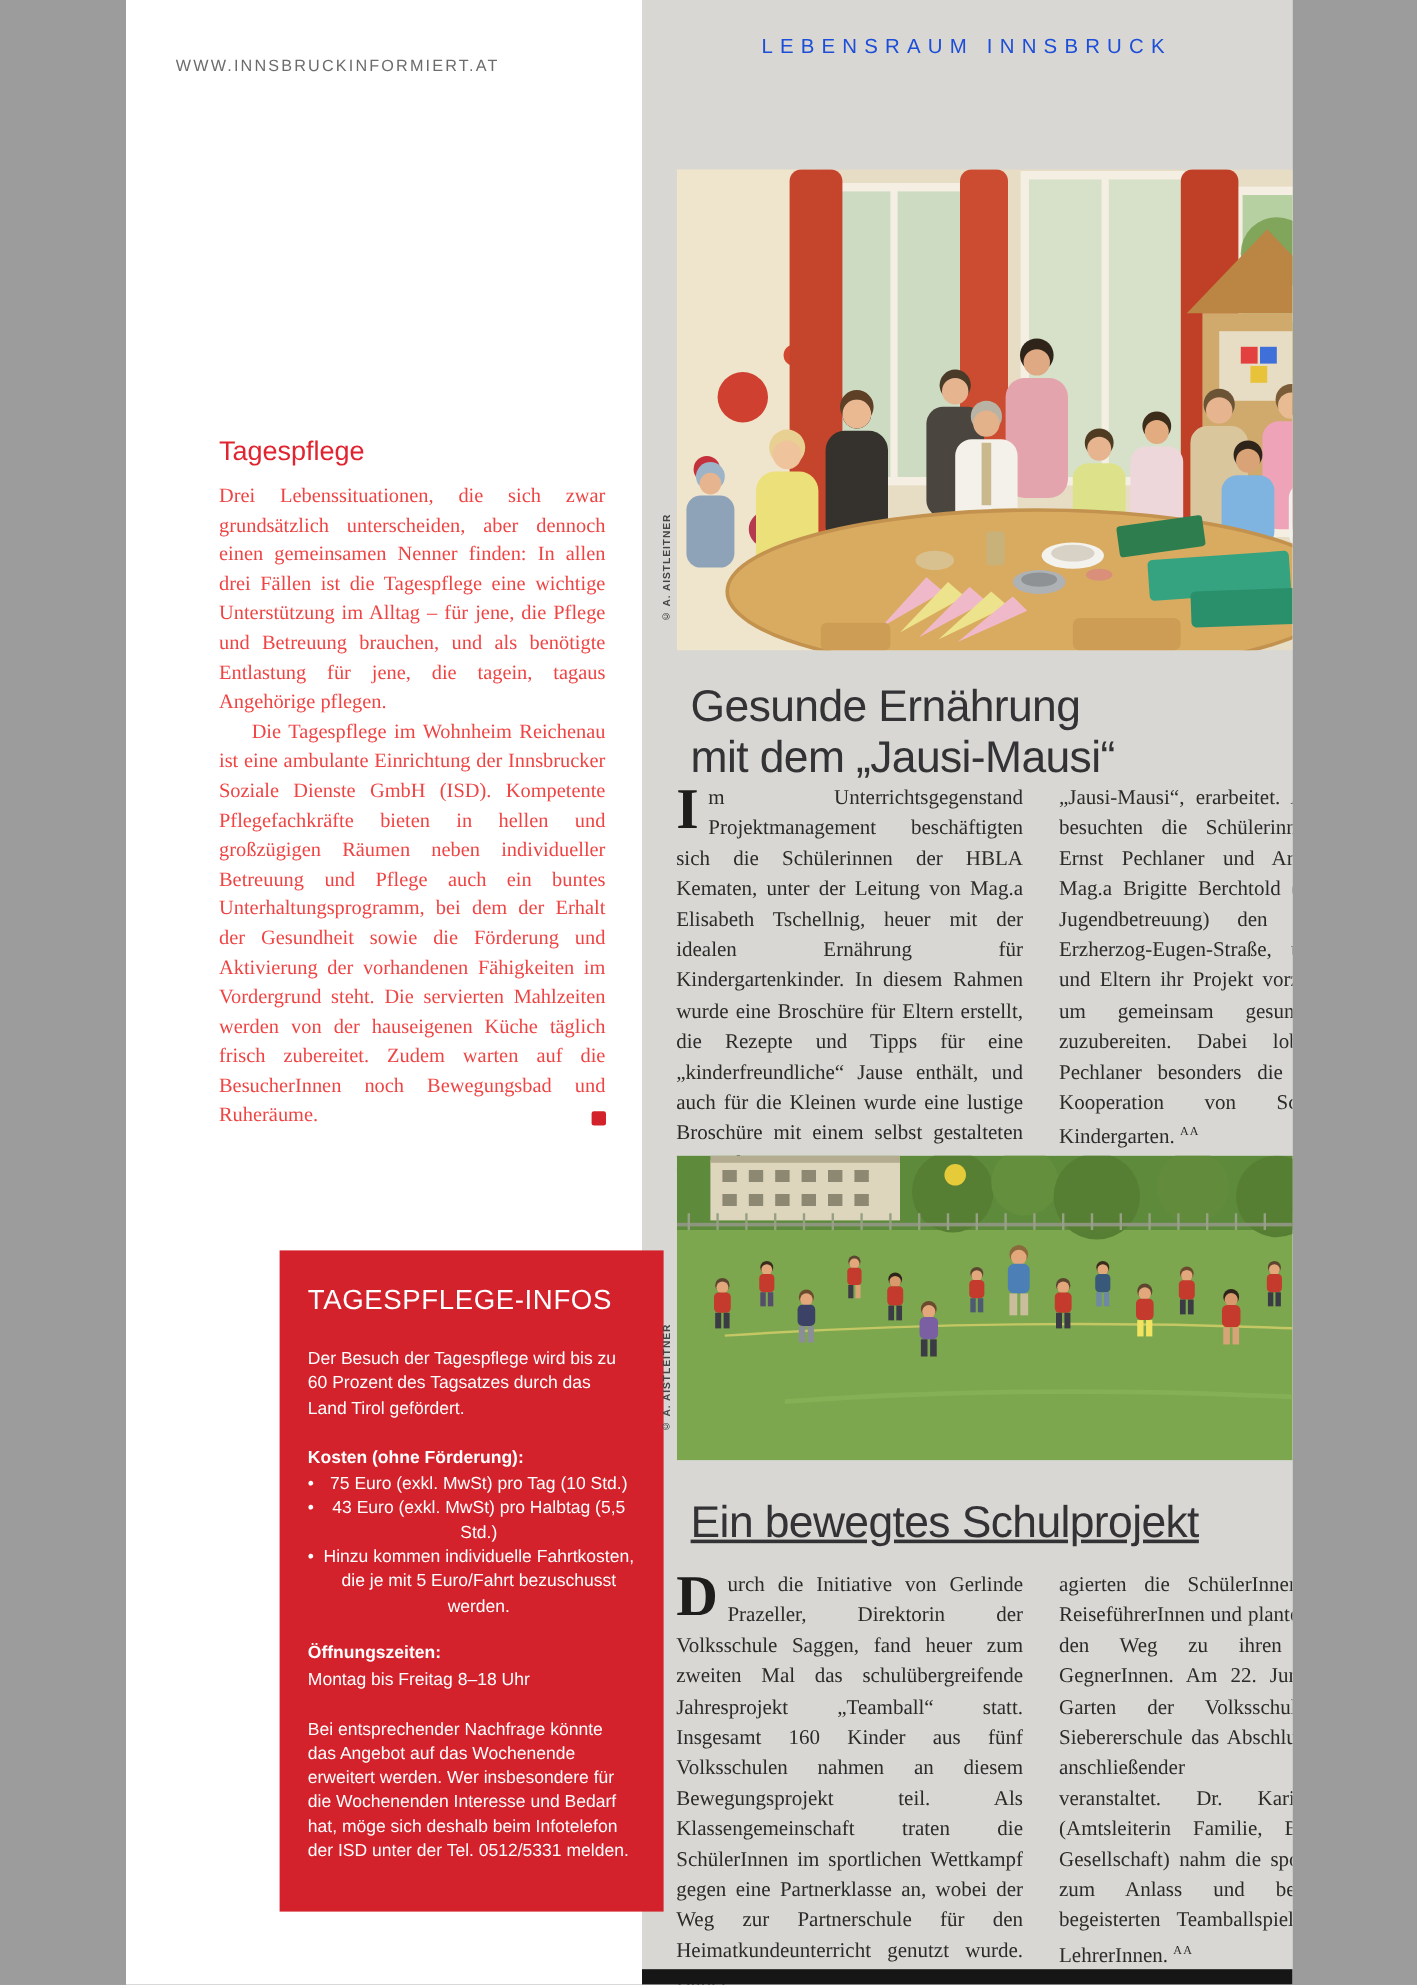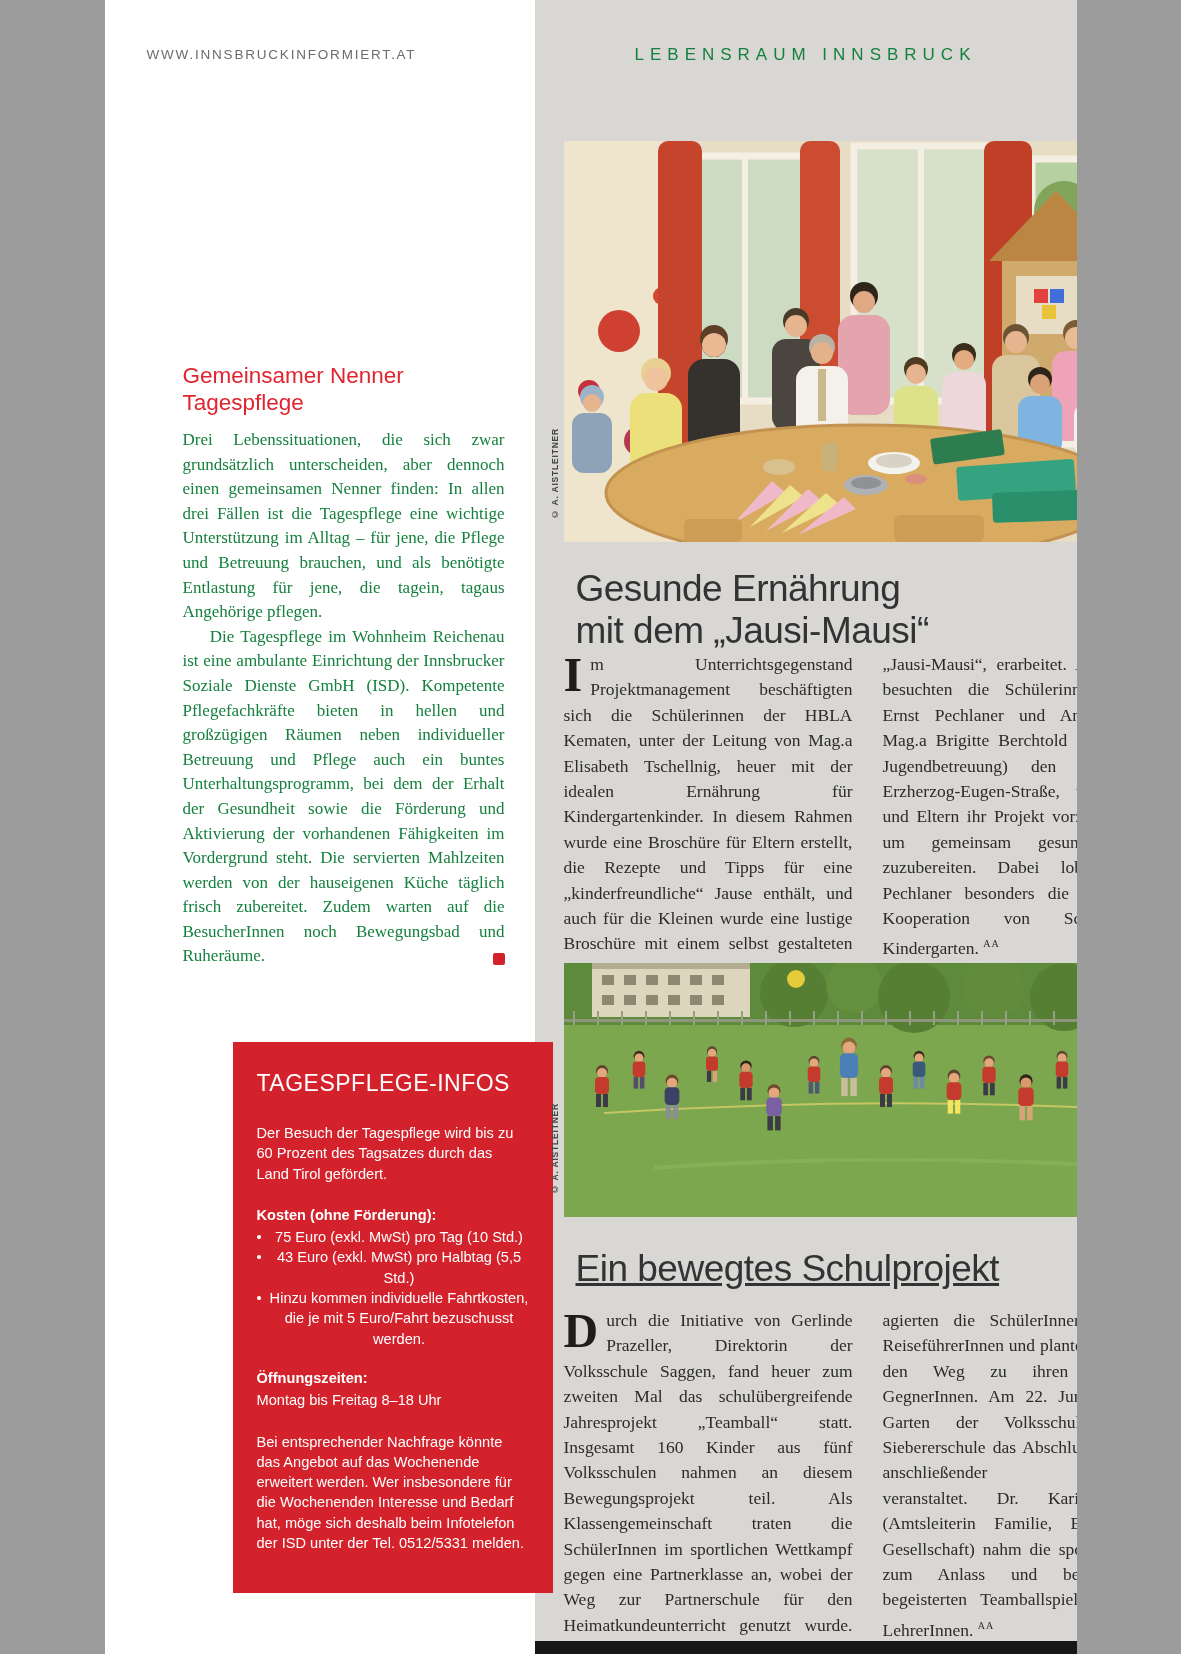--- a/index.html
+++ b/index.html
@@ -2,32 +2,32 @@
 <html lang="de"><head>
 <meta charset="utf-8">
 <style>
   html,body{margin:0;padding:0;background:#9c9c9c;}
   .page{position:relative;width:972px;height:1654px;margin:0 auto;background:#ffffff;overflow:hidden;
         font-family:"Liberation Sans",sans-serif;}
   .gray-panel{position:absolute;left:430px;top:0;width:751px;height:1654px;background:#d8d7d4;}
 
   
   .site-url{position:absolute;left:42px;top:47px;font-size:13.5px;letter-spacing:1.8px;color:#6c6c6c;}
-  .section-title{position:absolute;right:100px;top:45px;font-size:17px;letter-spacing:6px;color:#15803d;}
+  .section-title{position:absolute;right:100px;top:29px;font-size:17px;letter-spacing:6px;color:#1d4ed8;}
   .page-badge{position:absolute;left:1090px;top:0;width:90px;height:100px;}
   .page-badge svg{position:absolute;left:0;top:0;display:block;}
   .page-num{position:absolute;left:18px;top:38px;width:36px;text-align:center;
             font-size:20px;color:#ffffff;}
 
   
   .left-article{position:absolute;left:78px;top:362px;width:322px;}
   .left-heading{margin:0 0 12px 0;font-size:22.5px;line-height:27px;font-weight:400;color:#e02430;}
   .left-heading span{display:block;}
   .body-serif{margin:0;font-family:"Liberation Serif",serif;font-size:17px;line-height:24.6px;
-              color:#15803d;text-align:justify;hyphens:auto;}
+              color:#ef4444;text-align:justify;hyphens:auto;}
   .body-serif.indent{text-indent:1.6em;}
   .para-end{position:relative;}
   .endmark{position:absolute;right:0;bottom:4px;width:12px;height:12px;background:#d4222c;border-radius:2px;}
 
   
   .info-box{position:absolute;left:80px;top:1042px;width:320px;height:551px;background:#d4222c;
             color:#ffffff;box-sizing:border-box;padding:28px 24px;overflow:hidden;margin-left:48px;}
   .info-box h3{margin:0 0 26px 0;font-size:23px;font-weight:400;letter-spacing:0.5px;}
   .ib-p{margin:0 0 21px 0;font-size:14.6px;line-height:20.3px;}
   .ib-bold{margin:0 0 2px 0;font-size:14.6px;line-height:20.3px;font-weight:700;}
@@ -74,21 +74,20 @@
   <div class="section-title">LEBENSRAUM INNSBRUCK</div>
   <div class="page-badge">
     <svg width="90" height="100" viewBox="0 0 90 100">
       <polygon points="18,0 84,0 57,86 32,94 8,84" fill="#d4222c"></polygon>
     </svg>
     <span class="page-num">11</span>
   </div>
 
   <aside class="left-article">
     <h2 class="left-heading">
-      <span>Gemeinsamer Nenner</span>
       <span>Tagespflege</span>
     </h2>
     <p class="body-serif">Drei Lebenssituationen, die sich zwar grundsätzlich unterscheiden, aber dennoch einen gemeinsamen Nenner finden: In allen drei Fällen ist die Tagespflege eine wichtige Unterstützung im Alltag – für jene, die Pflege und Betreuung brauchen, und als benötigte Entlastung für jene, die tagein, tagaus Angehörige pflegen.</p>
     <p class="body-serif indent para-end">
       <span>Die Tagespflege im Wohnheim Reichenau ist eine ambulante Einrichtung der Innsbrucker Soziale Dienste GmbH (ISD). Kompetente Pflegefachkräfte bieten in hellen und großzügigen Räumen neben individueller Betreuung und Pflege auch ein buntes Unterhaltungsprogramm, bei dem der Erhalt der Gesundheit sowie die Förderung und Aktivierung der vorhandenen Fähigkeiten im Vordergrund steht. Die servierten Mahlzeiten werden von der hauseigenen Küche täglich frisch zubereitet. Zudem warten auf die BesucherInnen noch Bewegungsbad und Ruheräume.</span>
       <span class="endmark"></span>
     </p>
   </aside>
 
   <section class="info-box">

